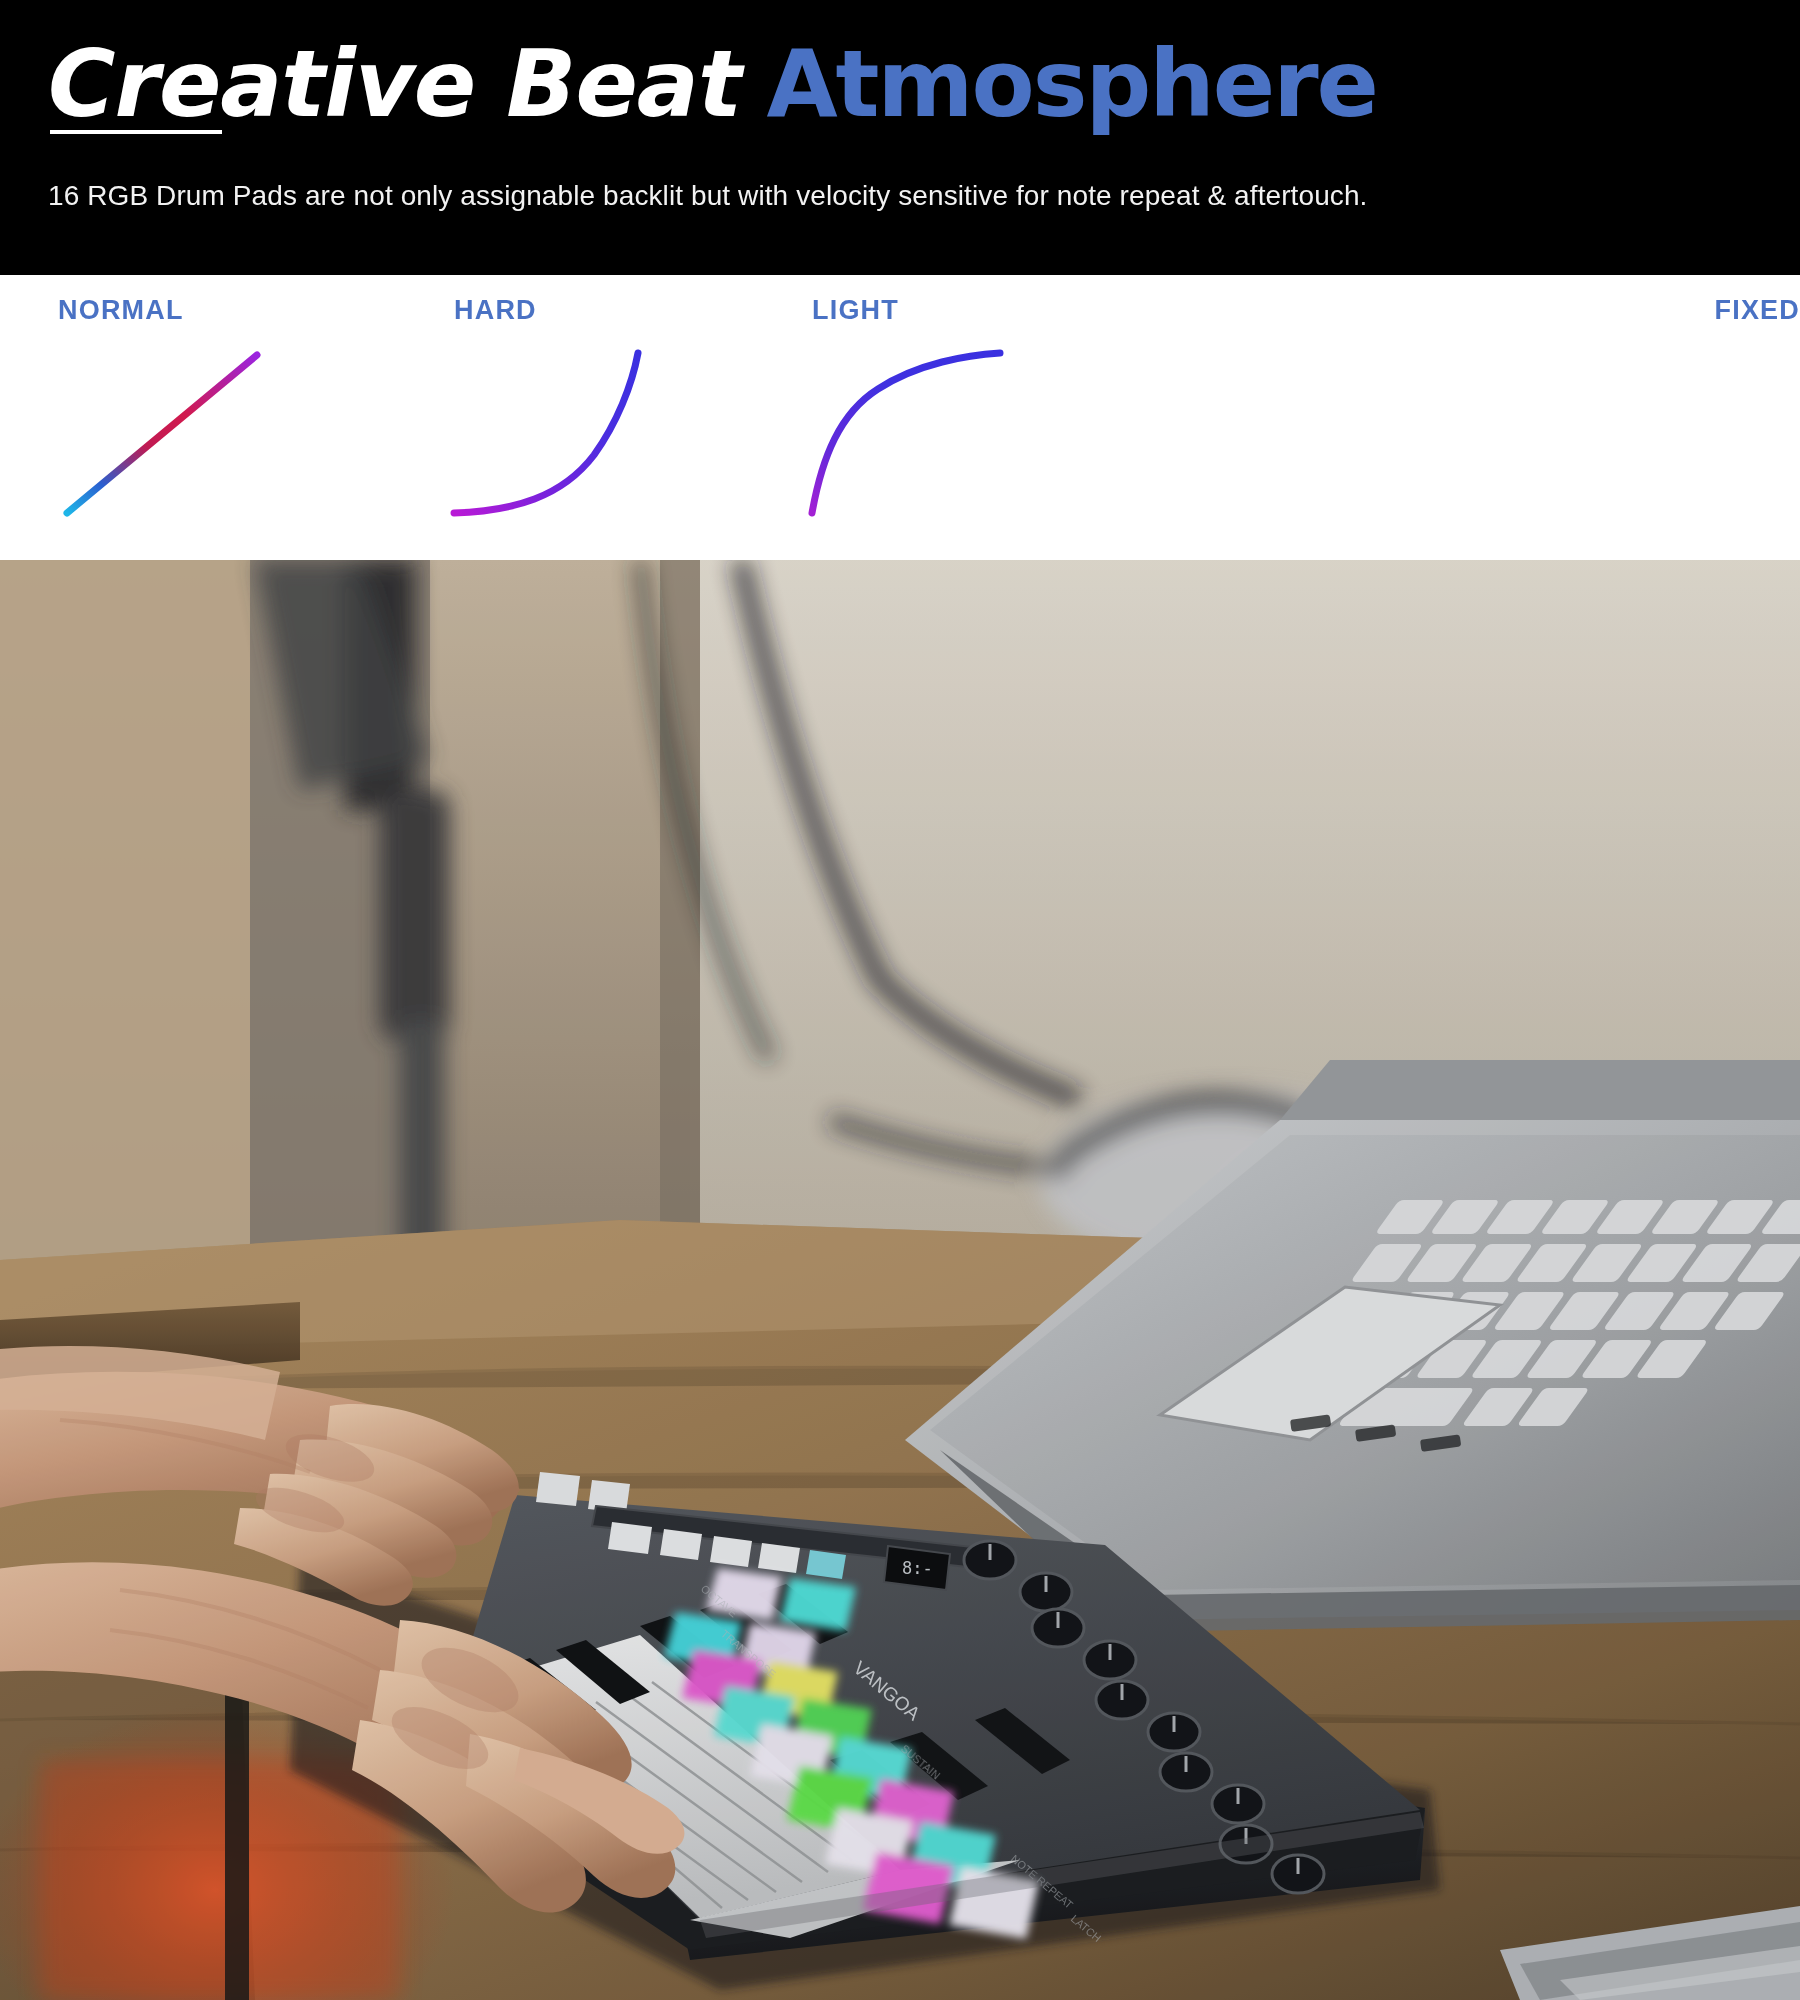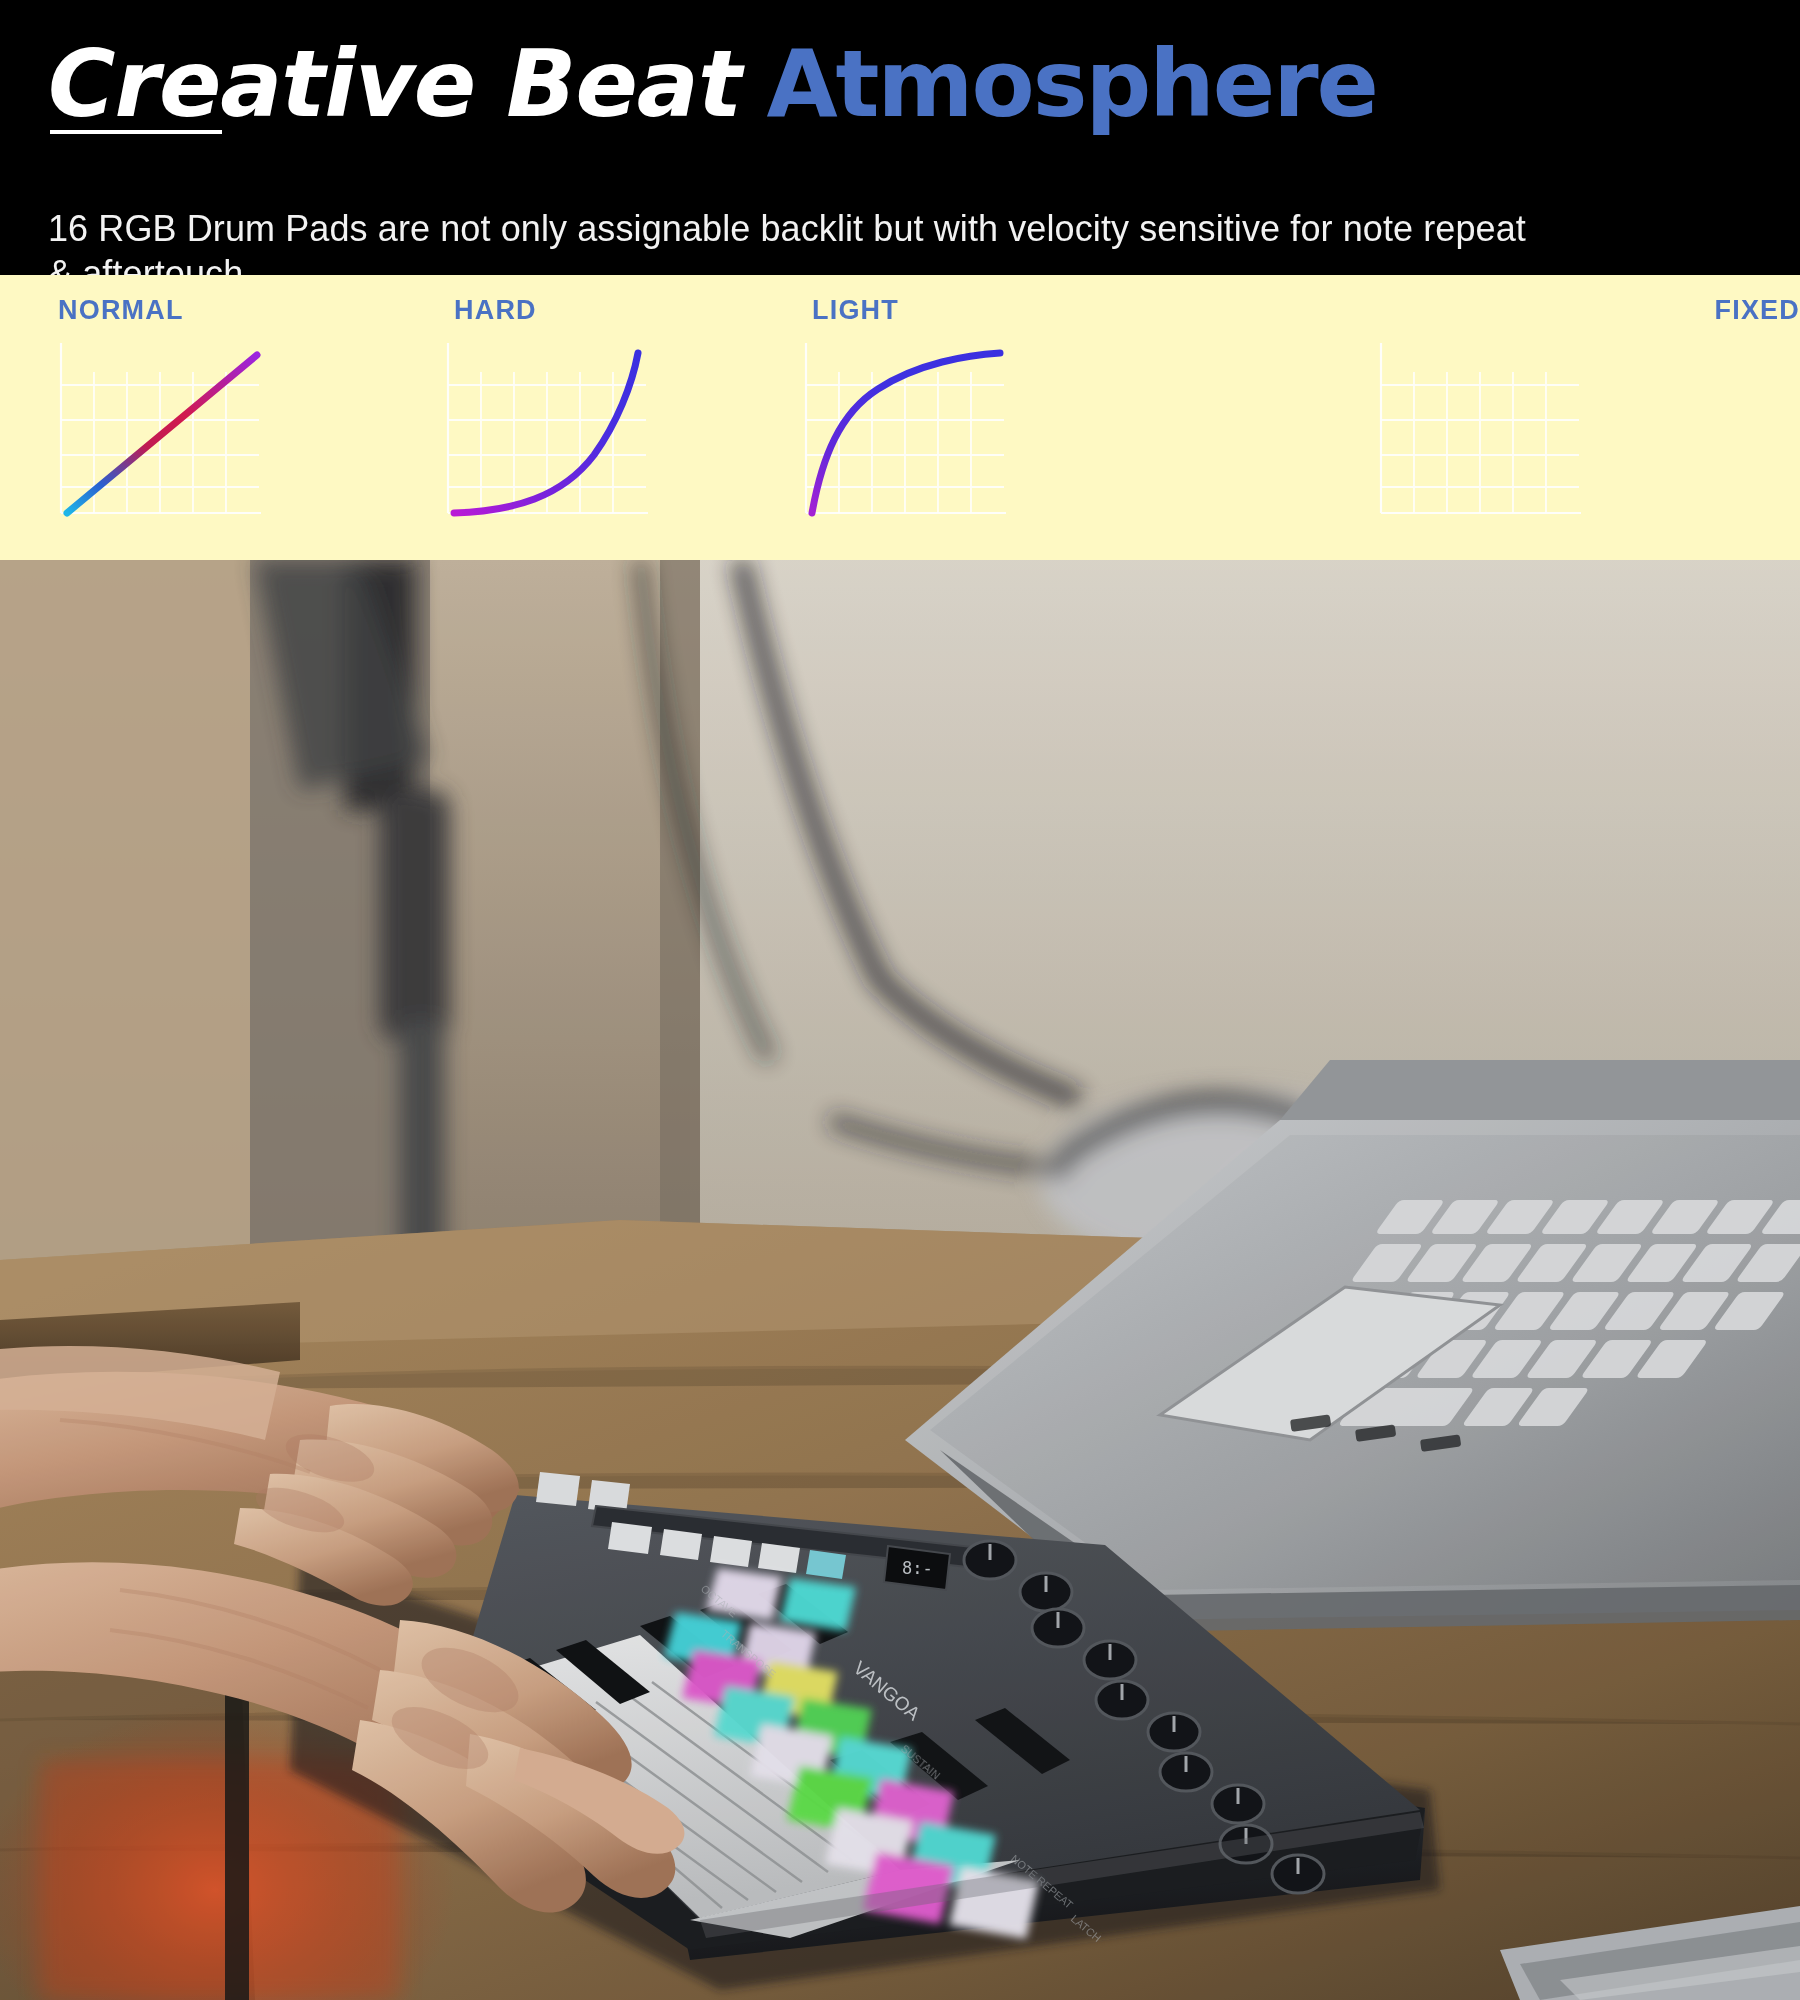--- a/index.html
+++ b/index.html
@@ -27,30 +27,29 @@
   .headline .hl-blue {
     color:#4a72c4; letter-spacing:-2px;
     font-family:"DejaVu Sans", sans-serif; font-weight:700;
   }
   .underline-accent {
     position:absolute; left:50px; top:130px;
     width:172px; height:4px; background:#ffffff;
   }
   .subtitle {
     position:absolute; left:48px; top:178px; width:1500px;
-    color:#f2f2f2; font-size:36px; line-height:1.26;
+    color:#f2f2f2; font-size:28px; line-height:1.26;
     font-weight:400; letter-spacing:0.1px;
     font-family:"Liberation Sans", sans-serif;
-    margin-top:28px;
   }
 
   
   .curve-strip {
     position:absolute; left:0; top:275px; width:1800px; height:285px;
-    background:#fef9c3;
+    background:#ffffff;
   }
   .curve-card { position:absolute; top:0; height:285px; }
   .curve-label {
     position:absolute; top:20px;
     color:#4a72c4; font-size:27px; font-weight:700;
     letter-spacing:1.2px;
     font-family:"Liberation Sans", sans-serif;
   }
   .curve-plot { position:absolute; top:62px; }
   .curve-plot svg { display:block; }

